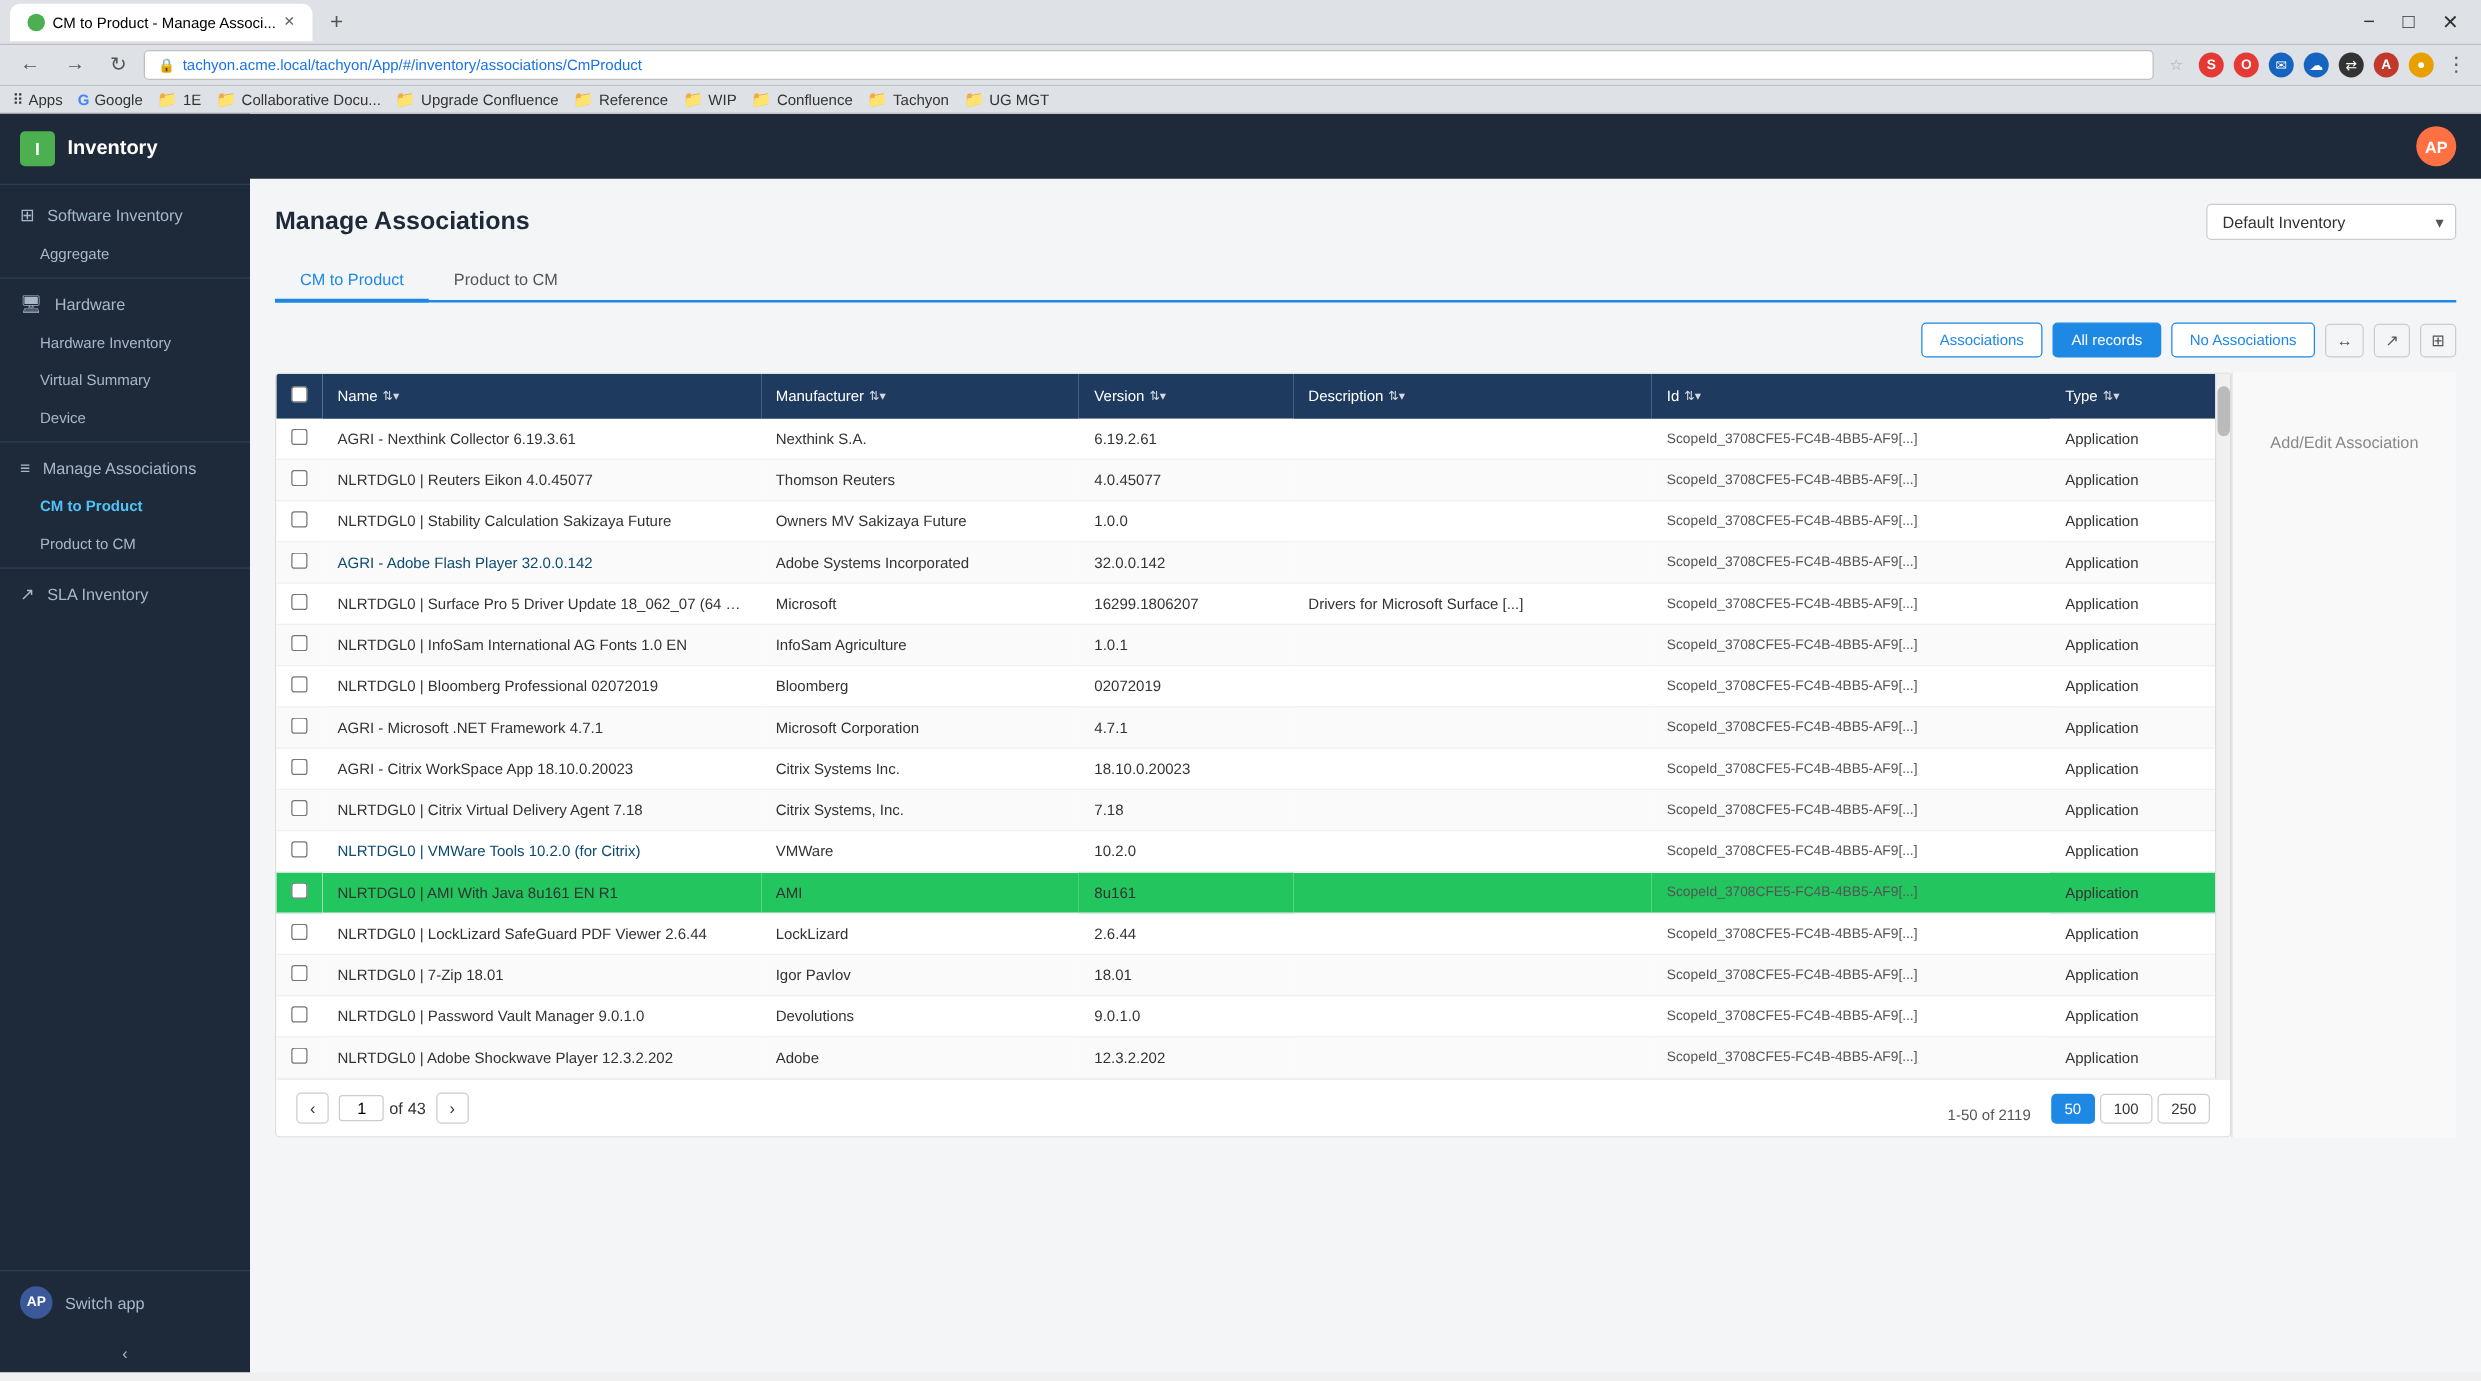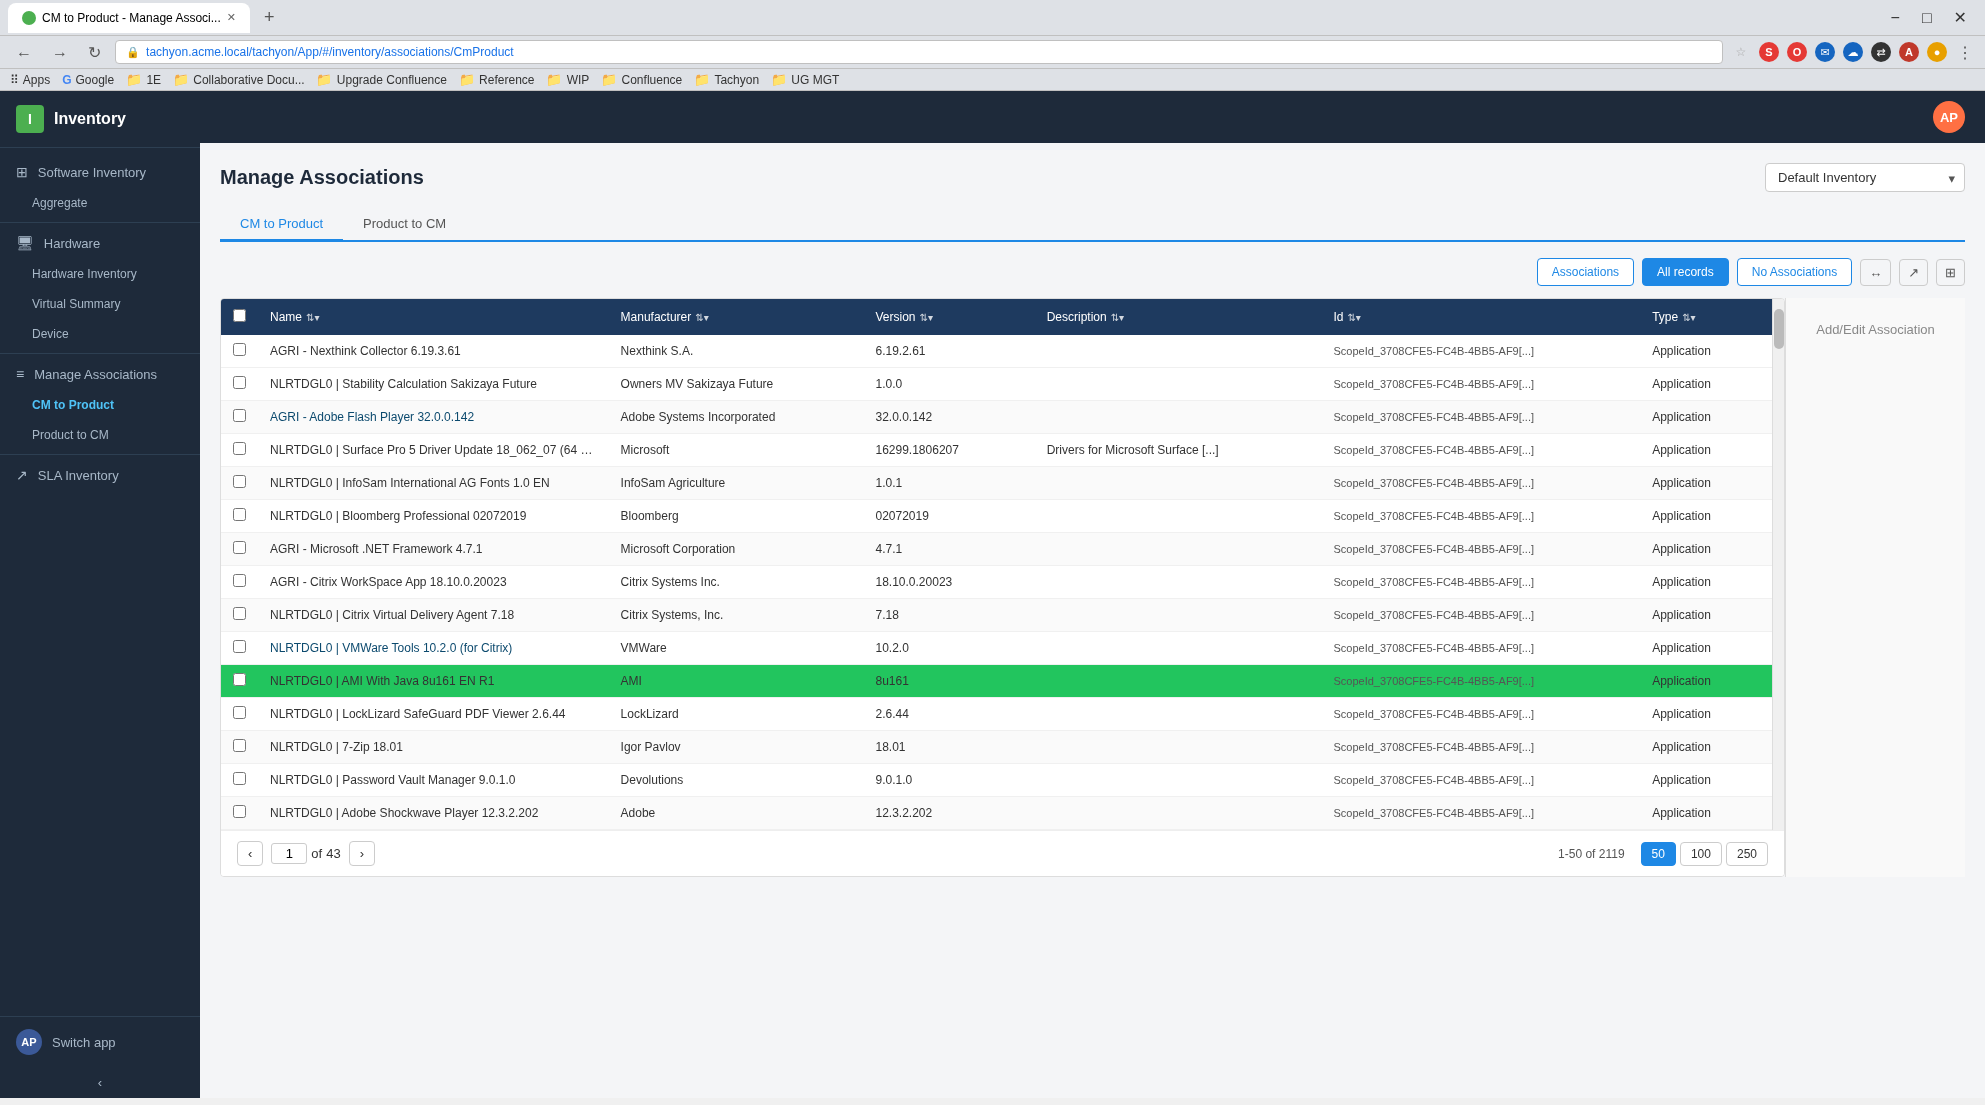--- a/index.html
+++ b/index.html
@@ -95,21 +95,21 @@
     .page-nav-btn { background: none; border: 1px solid #ccc; border-radius: 4px; padding: 4px 10px; cursor: pointer; font-size: 13px; color: #333; }
     .page-info { font-size: 13px; color: #333; display: flex; align-items: center; gap: 4px; }
     .page-num-input { width: 36px; border: 1px solid #ccc; border-radius: 3px; padding: 2px 4px; text-align: center; font-size: 13px; }
     .page-size-btns { display: flex; gap: 4px; align-items: center; }
     .page-size-btn { border: 1px solid #ccc; border-radius: 4px; padding: 4px 10px; cursor: pointer; font-size: 12px; background: #fff; color: #333; }
     .page-size-btn.active { background: #1e88e5; color: #fff; border-color: #1e88e5; }
     .records-info { font-size: 12px; color: #555; }
 
     
     .right-panel { width: 180px; background: #f9f9f9; border-left: 1px solid #ddd; padding: 16px; flex-shrink: 0; }
-    .add-edit-title { font-size: 13px; color: #888; text-align: center; margin-top: 8px; }
+    .add-edit-title { font-size: 13px; color: #888; text-align: center; margin-top: 32px; }
 
     
     .table-outer { display: flex; }
     .table-main { flex: 1; overflow: hidden; }
     .scroll-track { width: 12px; background: #f0f0f0; border-left: 1px solid #ddd; position: relative; }
     .scroll-thumb { width: 10px; height: 40px; background: #bbb; border-radius: 5px; position: absolute; top: 10px; left: 1px; }
   </style>
 </head>
 <body>
 
@@ -347,20 +347,31 @@
       <td class="checkbox-col">
         <input type="checkbox" style="">
       </td>
       <td style="max-width:220px;white-space:nowrap;overflow:hidden;text-overflow:ellipsis;">AGRI - Nexthink Collector 6.19.3.61</td>
       <td style="max-width:160px;white-space:nowrap;overflow:hidden;text-overflow:ellipsis;">Nexthink S.A.</td>
       <td>6.19.2.61</td>
       <td style="max-width:180px;white-space:nowrap;overflow:hidden;text-overflow:ellipsis;"></td>
       <td style="max-width:200px;white-space:nowrap;overflow:hidden;text-overflow:ellipsis;font-size:11px;color:#555;">ScopeId_3708CFE5-FC4B-4BB5-AF9[...]</td>
       <td>Application</td>
     </tr>
+                      <tr style="background: rgb(250, 250, 250);">
+      <td class="checkbox-col">
+        <input type="checkbox" style="">
+      </td>
+      <td style="max-width:220px;white-space:nowrap;overflow:hidden;text-overflow:ellipsis;">NLRTDGL0 | Reuters Eikon 4.0.45077</td>
+      <td style="max-width:160px;white-space:nowrap;overflow:hidden;text-overflow:ellipsis;">Thomson Reuters</td>
+      <td>4.0.45077</td>
+      <td style="max-width:180px;white-space:nowrap;overflow:hidden;text-overflow:ellipsis;"></td>
+      <td style="max-width:200px;white-space:nowrap;overflow:hidden;text-overflow:ellipsis;font-size:11px;color:#555;">ScopeId_3708CFE5-FC4B-4BB5-AF9[...]</td>
+      <td>Application</td>
+    </tr>
                       <tr style="background: rgb(255, 255, 255);">
       <td class="checkbox-col">
         <input type="checkbox" style="">
       </td>
       <td style="max-width:220px;white-space:nowrap;overflow:hidden;text-overflow:ellipsis;">NLRTDGL0 | Stability Calculation Sakizaya Future</td>
       <td style="max-width:160px;white-space:nowrap;overflow:hidden;text-overflow:ellipsis;">Owners MV Sakizaya Future</td>
       <td>1.0.0</td>
       <td style="max-width:180px;white-space:nowrap;overflow:hidden;text-overflow:ellipsis;"></td>
       <td style="max-width:200px;white-space:nowrap;overflow:hidden;text-overflow:ellipsis;font-size:11px;color:#555;">ScopeId_3708CFE5-FC4B-4BB5-AF9[...]</td>
       <td>Application</td>
@@ -519,21 +530,21 @@
             <div class="pagination-row">
               <div class="page-nav">
                 <button class="page-nav-btn">‹</button>
                 <div class="page-info">
                   <input class="page-num-input" type="text" value="1" style="">
                   <span>of</span>
                   <span>43</span>
                 </div>
                 <button class="page-nav-btn">›</button>
               </div>
-              <div style="display:flex;align-items:center;gap:16px;margin-left:24px;">
+              <div style="display:flex;align-items:flex-end;gap:16px;margin-left:24px;">
                 <span class="records-info">1-50 of 2119</span>
                 <div class="page-size-btns">
                   <button class="page-size-btn active">50</button>
                   <button class="page-size-btn">100</button>
                   <button class="page-size-btn">250</button>
                 </div>
               </div>
             </div>
           </div>
         </div>

